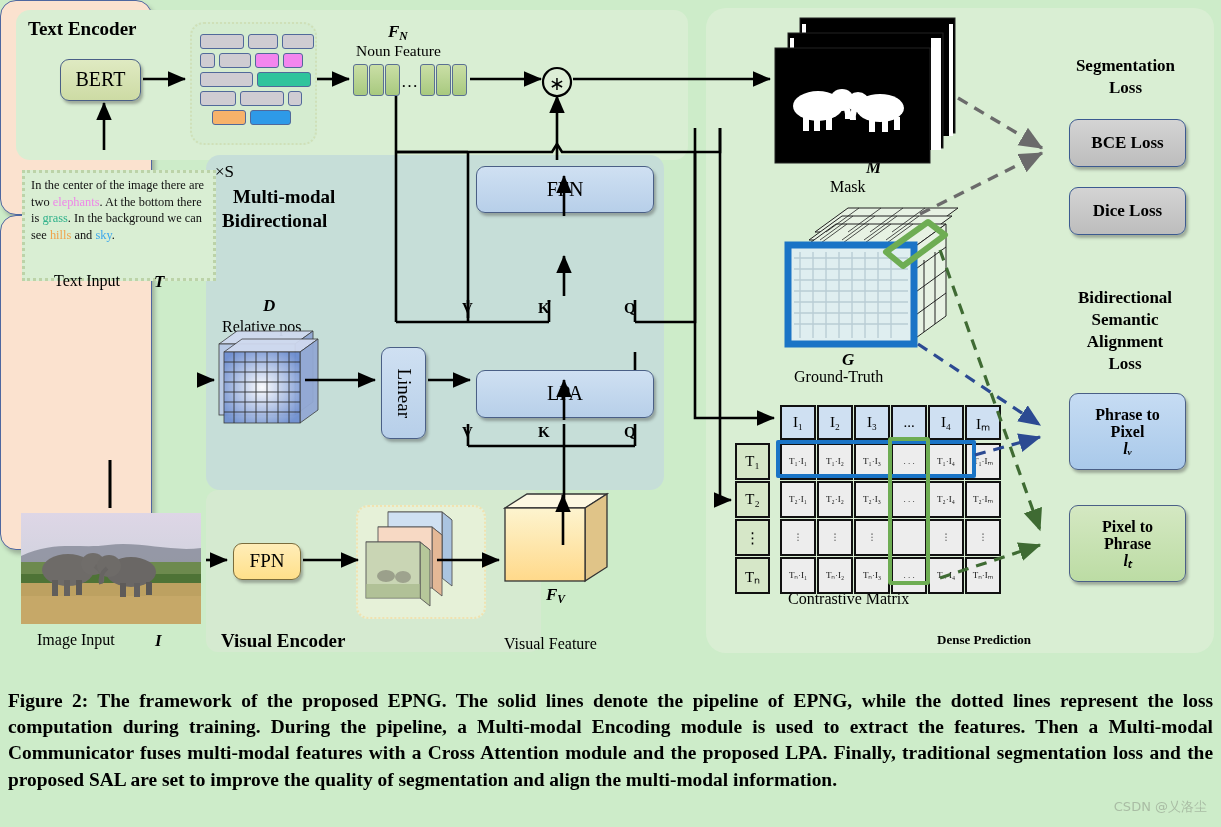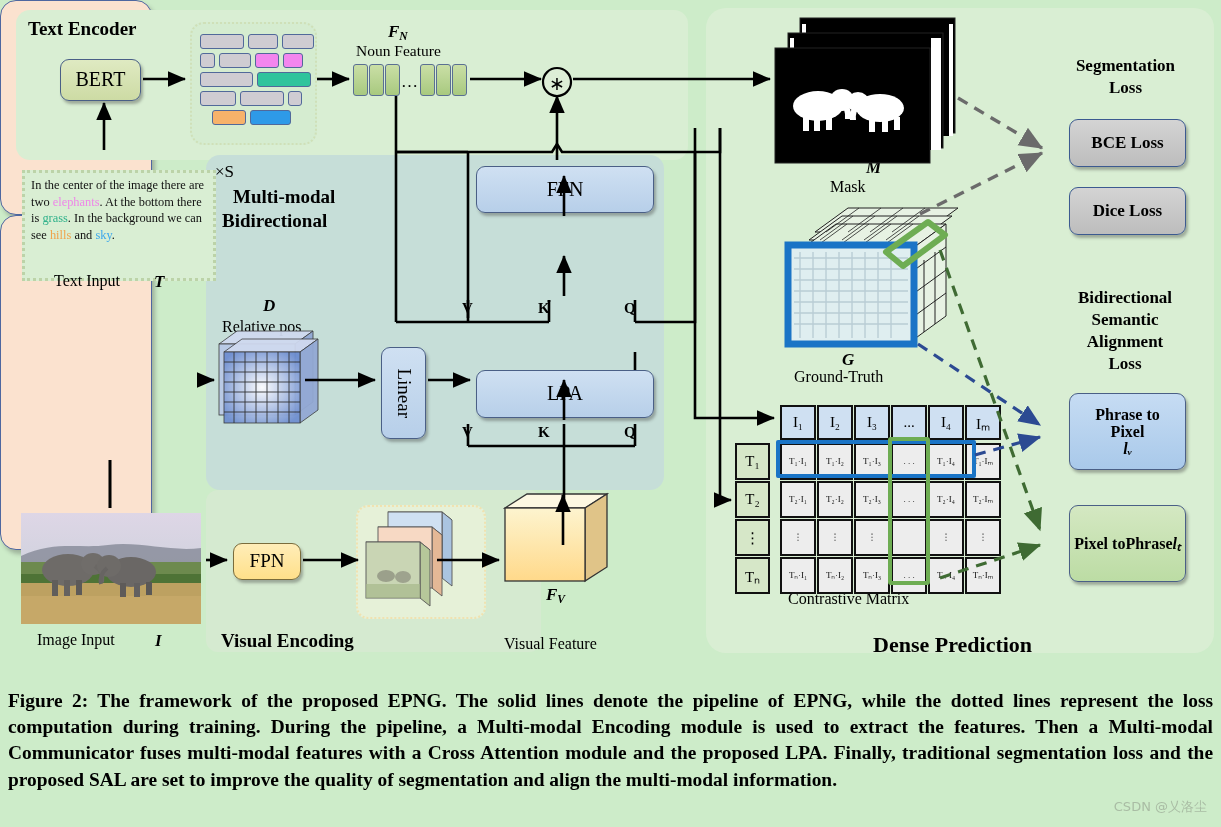--- a/index.html
+++ b/index.html
@@ -166,33 +166,33 @@
   <div class="abs lbl ital" style="left:263px;top:296px;font-size:17px;">D</div>
   <div class="abs lbl" style="left:222px;top:318px;font-size:16px;">Relative pos</div>
 
   <div class="abs lbl bold" style="left:462px;top:300px;font-size:15px;">V</div>
   <div class="abs lbl bold" style="left:538px;top:300px;font-size:15px;">K</div>
   <div class="abs lbl bold" style="left:624px;top:300px;font-size:15px;">Q</div>
   <div class="abs lbl bold" style="left:462px;top:424px;font-size:15px;">V</div>
   <div class="abs lbl bold" style="left:538px;top:424px;font-size:15px;">K</div>
   <div class="abs lbl bold" style="left:624px;top:424px;font-size:15px;">Q</div>
 
-  <div class="abs lbl bold" style="left:221px;top:630px;font-size:19px;">Visual Encoding</div>
+  <div class="abs lbl bold" style="left:221px;top:630px;font-size:19px;">Visual Encoder</div>
   <div class="rbox fpn" style="left:233px;top:543px;width:66px;height:35px;font-size:19px;">FPN</div>
   <div class="panel-fpn-out"></div>
 
   <div class="abs lbl" style="left:37px;top:631px;font-size:16px;">Image Input</div>
   <div class="abs lbl ital" style="left:155px;top:631px;font-size:17px;">I</div>
 
   <div class="abs" style="left:546px;top:585px;font-size:17px;">
     <span class="ital">F</span><span class="ital sub">V</span>
   </div>
   <div class="abs lbl" style="left:504px;top:635px;font-size:16px;">Visual Feature</div>
 
-  <div class="abs lbl bold" style="left:873px;top:632px;font-size:22px;">Dense Prediction</div>
+  <div class="abs lbl bold" style="left:937px;top:632px;font-size:13px;">Dense Prediction</div>
 
   <div class="abs lbl ital" style="left:866px;top:158px;font-size:17px;">M</div>
   <div class="abs lbl" style="left:830px;top:178px;font-size:16px;">Mask</div>
 
   <div class="abs lbl ital" style="left:842px;top:350px;font-size:17px;">G</div>
   <div class="abs lbl" style="left:794px;top:368px;font-size:16px;">Ground-Truth</div>
 
   <div class="abs lbl ital" style="left:866px;top:568px;font-size:17px;">C</div>
   <div class="abs lbl" style="left:788px;top:590px;font-size:16px;">Contrastive Matrix</div>
 
@@ -250,21 +250,21 @@
   <div class="abs lbl bold" style="left:1055px;top:310px;font-size:17px;width:140px;text-align:center;">Semantic</div>
   <div class="abs lbl bold" style="left:1055px;top:332px;font-size:17px;width:140px;text-align:center;">Alignment</div>
   <div class="abs lbl bold" style="left:1055px;top:354px;font-size:17px;width:140px;text-align:center;">Loss</div>
 
   <div class="rbox bluebox" style="left:1069px;top:393px;width:115px;height:75px;font-size:16px;font-weight:bold;flex-direction:column;">
     <span>Phrase to</span>
     <span>Pixel</span>
     <span class="ital" style="font-size:16px;">lᵥ</span>
   </div>
 
-  <div class="rbox greenbox" style="left:1069px;top:505px;width:115px;height:75px;font-size:16px;font-weight:bold;flex-direction:row;">
+  <div class="rbox greenbox" style="left:1069px;top:505px;width:115px;height:75px;font-size:16px;font-weight:bold;flex-direction:column;">
     <span>Pixel to</span>
     <span>Phrase</span>
     <span class="ital" style="font-size:16px;">lₜ</span>
   </div>
 
   <svg class="ov" viewBox="0 0 1221 827">
     <defs>
       <marker id="ah" markerWidth="8" markerHeight="8" refX="6.6" refY="3" orient="auto">
         <path d="M0,0 L7,3 L0,6 z" fill="#000"></path>
       </marker>

